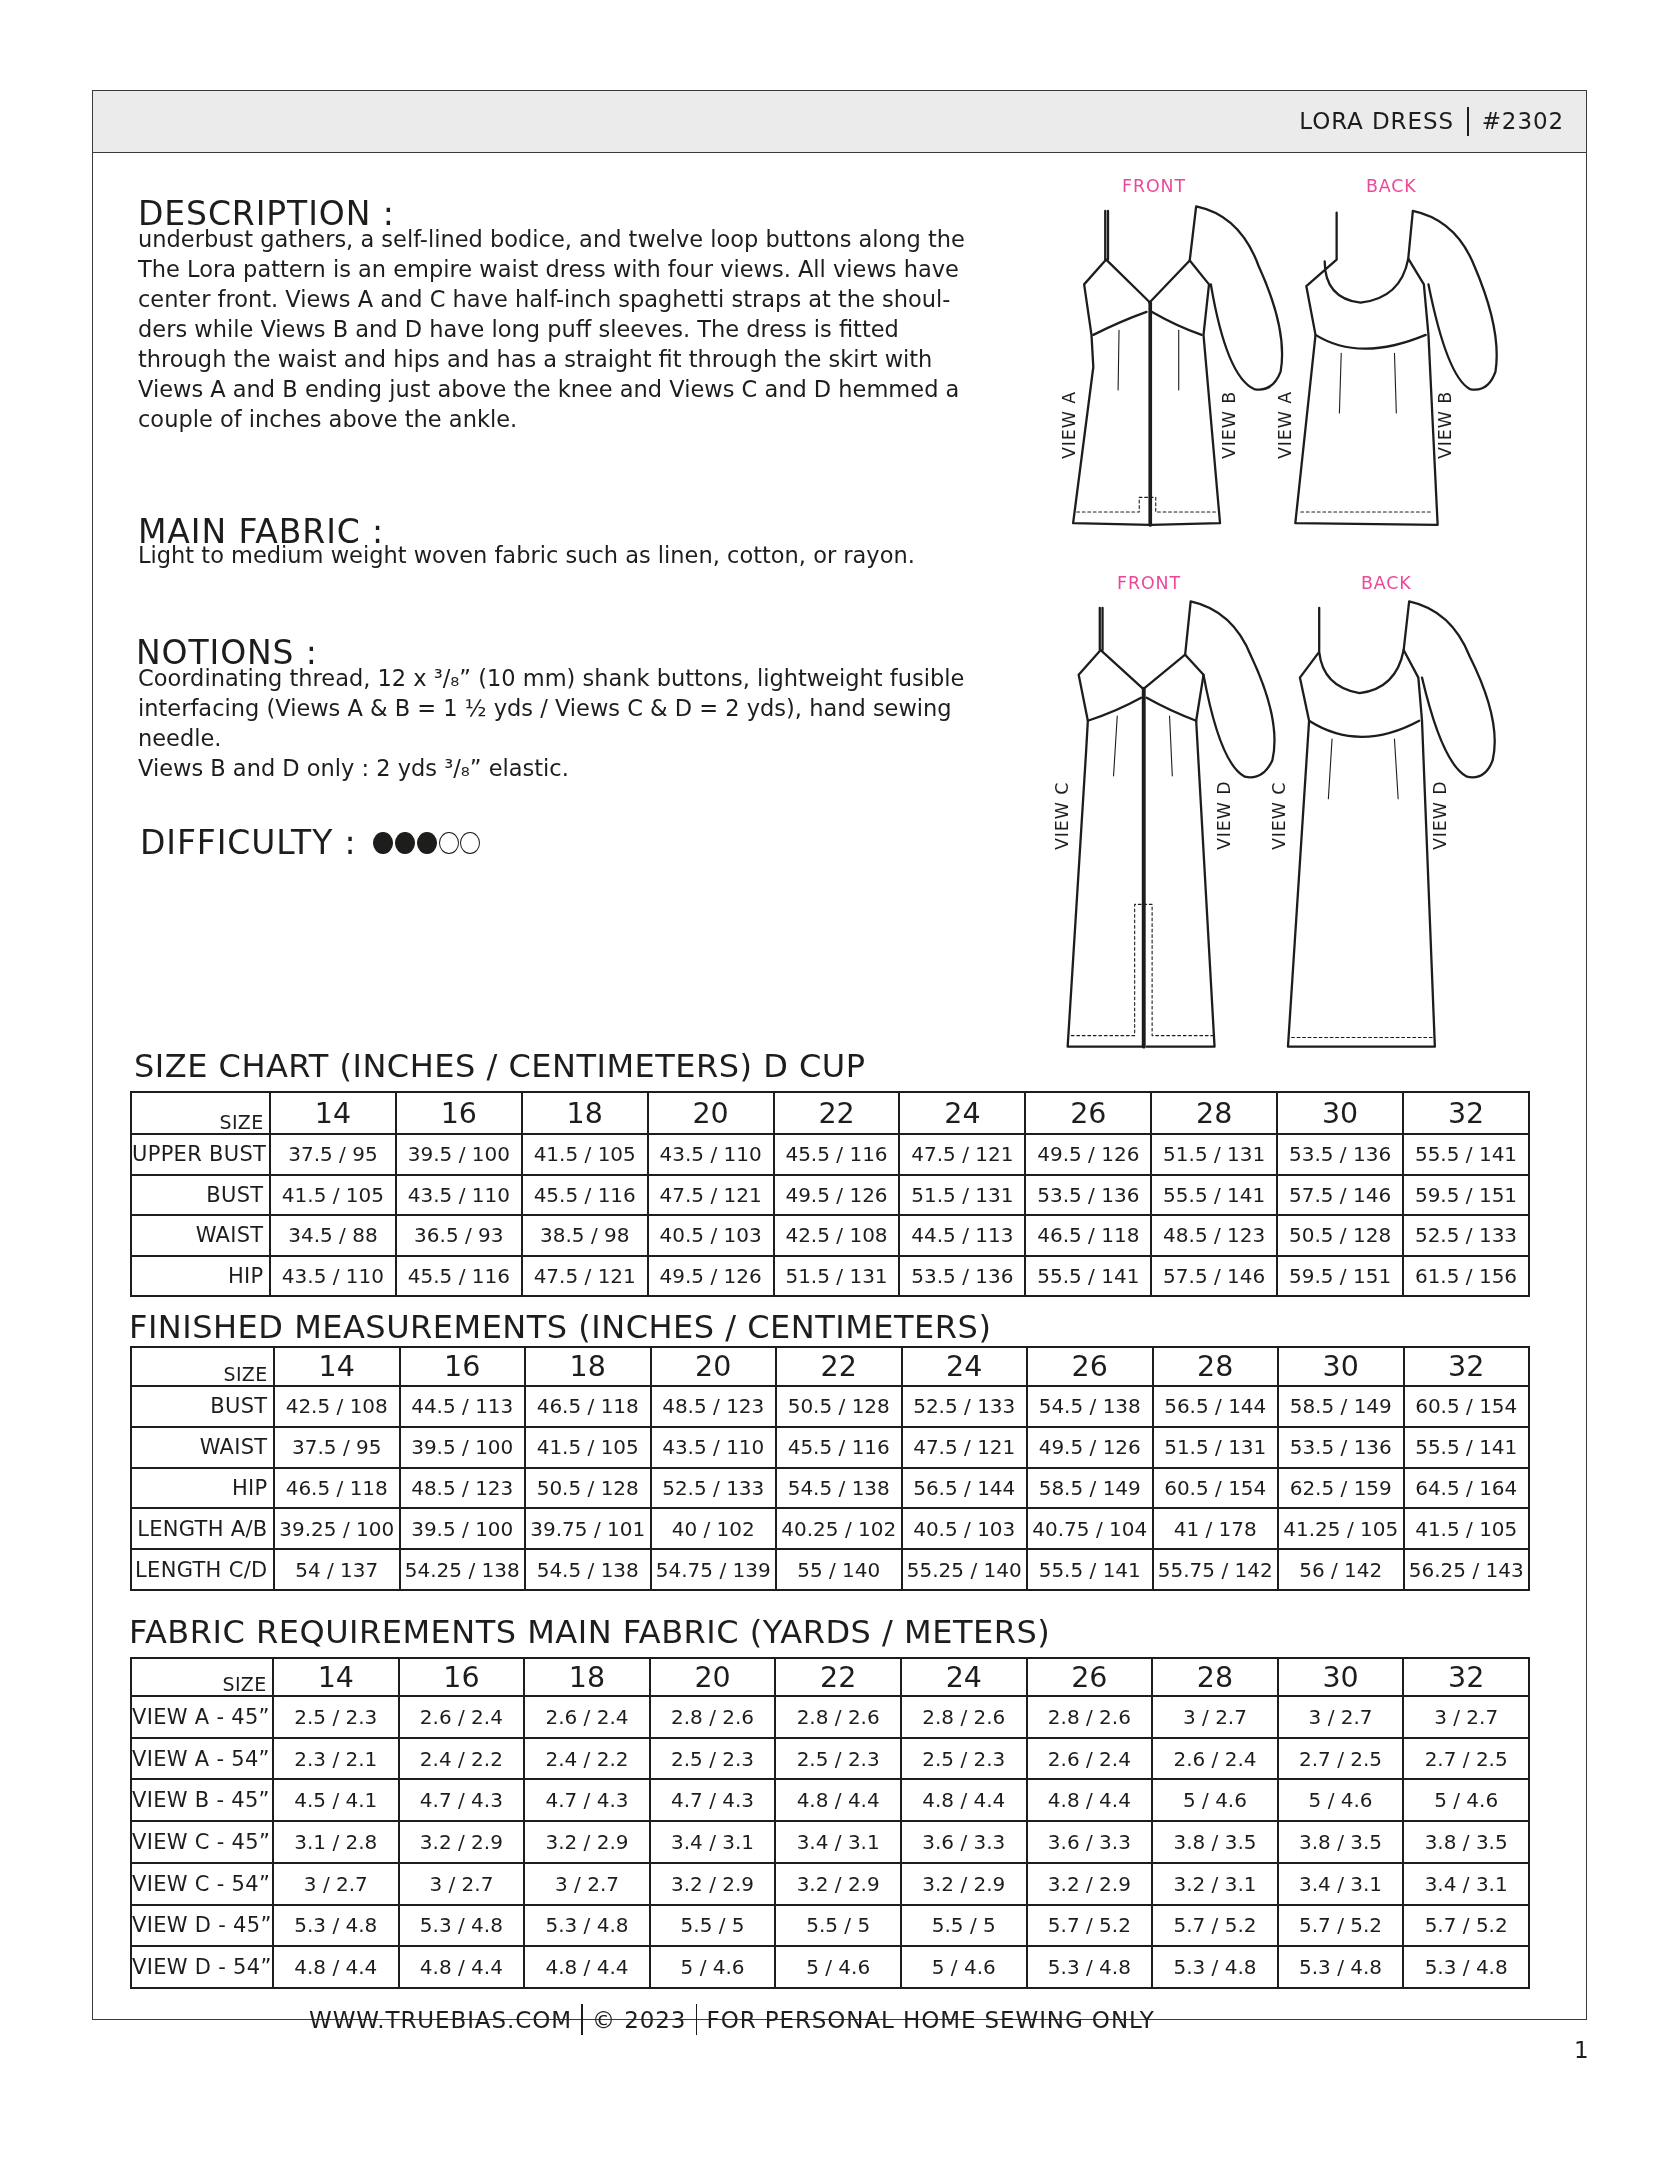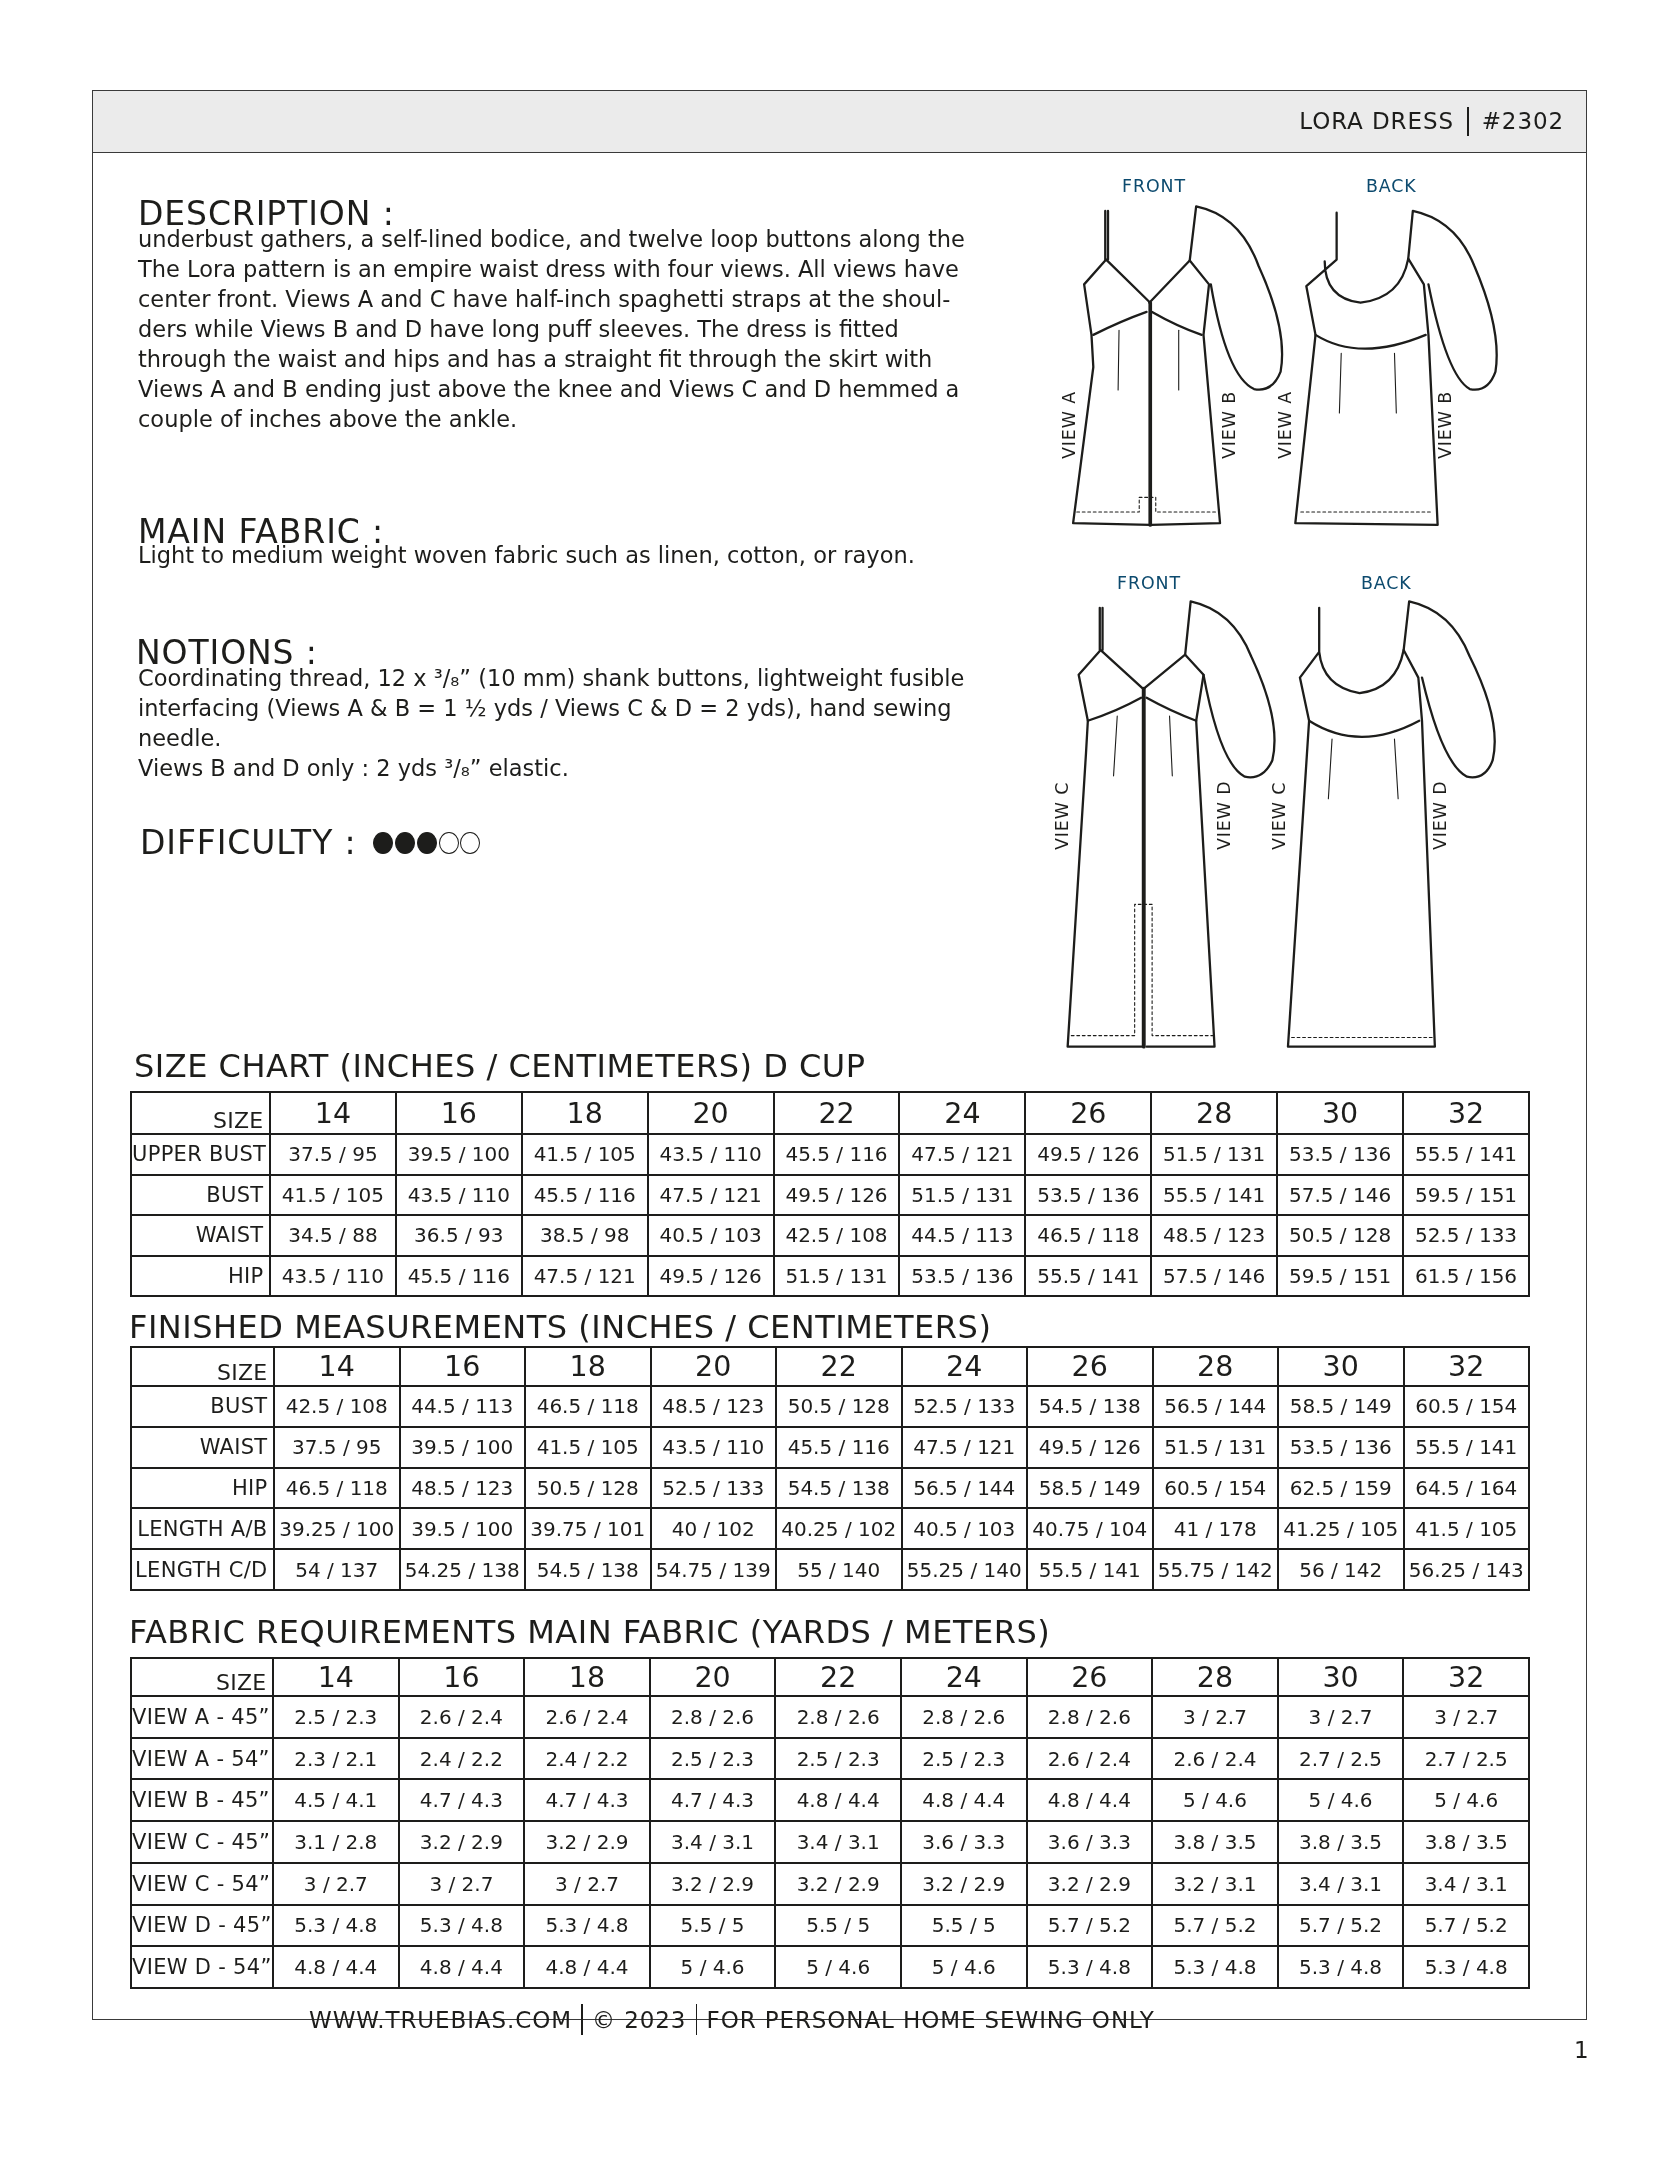--- a/index.html
+++ b/index.html
@@ -10,29 +10,29 @@
   .header-title .sep { display:inline-block; width:1.8px; height:29px; background:#1d1d1b; margin:0 13px; }
 
   .section-h { position:absolute; font-size:33px; letter-spacing:0.9px; font-weight:400; color:#1d1d1b; white-space:nowrap;margin-top:12px; }
   .body-text { position:absolute; font-size:22.5px; line-height:30px; color:#1d1d1b; }
 
   .difficulty { position:absolute; left:140px; top:823px; font-size:33px; letter-spacing:0.9px; display:flex; align-items:center; }
   .dots { display:flex; gap:1.8px; margin-left:16.5px; }
   .dot { width:20px; height:22px; border-radius:50%; border:1.8px solid #1d1d1b; box-sizing:border-box; }
   .dot.filled { background:#1d1d1b; }
 
-  .illus-label { position:absolute; font-size:17.4px; letter-spacing:0.9px; color:#0c4a6e; }
+  .illus-label { position:absolute; font-size:17.4px; letter-spacing:0.9px; color:#ec4899; }
   .view-label { position:absolute; font-size:17.4px; letter-spacing:0.9px; color:#1d1d1b; transform:rotate(-90deg); transform-origin:left top; white-space:nowrap; }
 
   .tbl-title { position:absolute; font-size:32px; letter-spacing:0.5px; white-space:nowrap; }
   table.grid { position:absolute; border-collapse:collapse; border:2.8px solid #1d1d1b; table-layout:fixed; }
   table.grid td { border:2.3px solid #1d1d1b; text-align:center; padding:0; font-size:20px; white-space:nowrap; color:#1d1d1b; }
   table.grid td.rowlabel { text-align:right; padding-right:5.5px; font-size:21px; letter-spacing:0.3px; }
   table.grid tr.hdr td { font-size:28.5px; }
-  table.grid tr.hdr td.rowlabel { font-size:22px; vertical-align:bottom; padding-bottom:0; }
+  table.grid tr.hdr td.rowlabel { font-size:19px; vertical-align:bottom; padding-bottom:0; }
 
   .footer { position:absolute; top:2004px; left:309px; font-size:23px; letter-spacing:0.9px; display:flex; align-items:center; white-space:nowrap; }
   .footer .sep { display:inline-block; width:1.8px; height:31px; background:#1d1d1b; margin:0 9.2px; }
   .page-num { position:absolute; left:1574px; top:2037px; font-size:23px; }
   svg.dress { position:absolute; overflow:visible; }
   svg.dress path, svg.dress line, svg.dress polyline { fill:none; stroke:#1d1d1b; stroke-linecap:round; stroke-linejoin:round; }
 </style>
 </head>
 <body>
 

